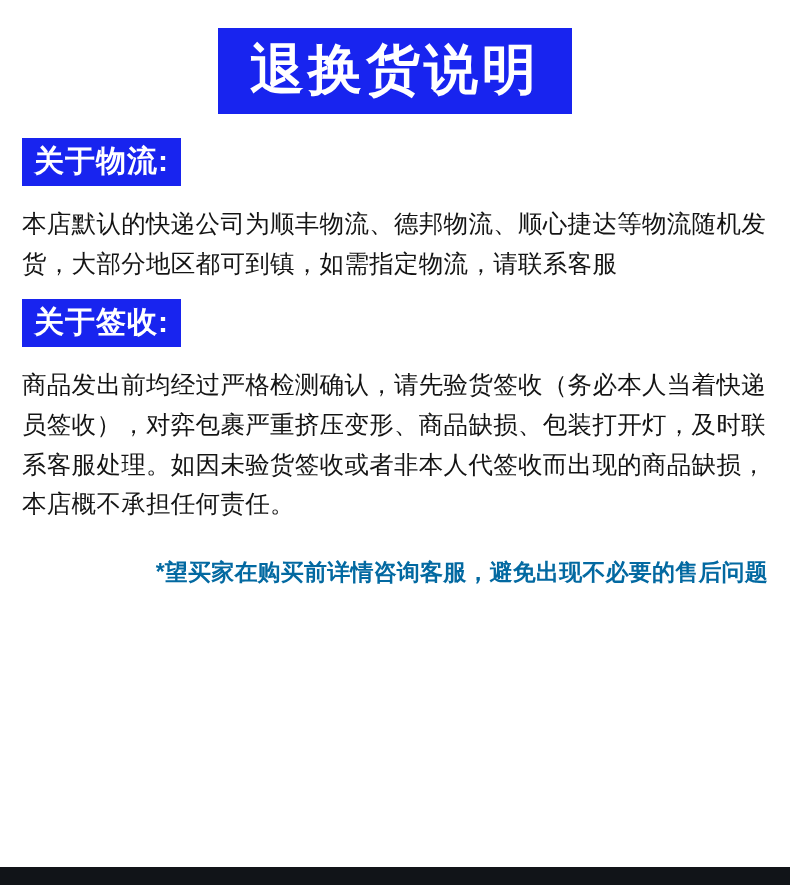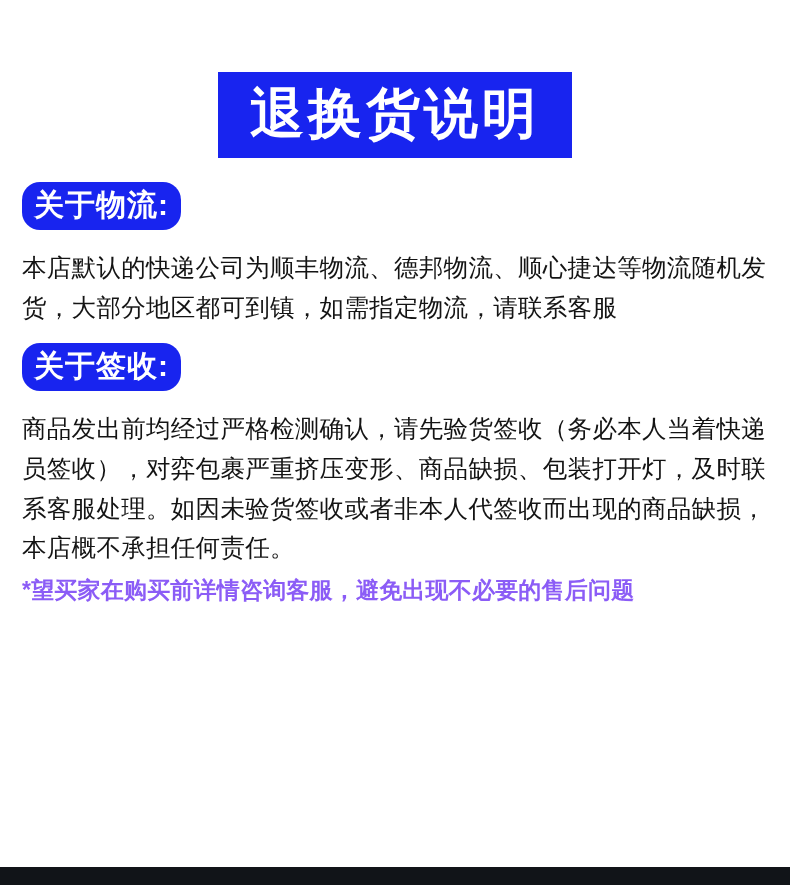--- a/index.html
+++ b/index.html
@@ -33,58 +33,56 @@
   }
   .title-banner {
     background: #1824ef;
     color: #ffffff;
     font-size: 54px;
     font-weight: bold;
     letter-spacing: 4px;
     line-height: 1.0;
     padding: 14px 32px 18px 32px;
     white-space: nowrap;
-    margin-top: 44px;
   }
 
   
   .section-head {
     display: inline-block;
     background: #1824ef;
     color: #ffffff;
     font-size: 30px;
     font-weight: bold;
     line-height: 1.1;
     padding: 6px 12px 9px 12px;
     margin-top: 14px;
     margin-bottom: 6px;
     letter-spacing: 1px;
-    border-radius: 18px;
   }
 
   .body-text {
     font-size: 24.5px;
     line-height: 1.62;
     color: #141414;
     letter-spacing: 0.3px;
     margin: 0 0 2px 0;
     text-align: left;
   }
 
   .para-block {
     margin-top: 12px;
   }
 
   .footer-note {
-    margin-top: 8px;
-    color: #8b5cf6;
+    margin-top: 34px;
+    color: #0369a1;
     font-size: 23px;
     font-weight: bold;
     letter-spacing: 0.2px;
-    text-align: left;
+    text-align: right;
     line-height: 1.3;
   }
 
   .bottom-bar {
     position: absolute;
     left: 0;
     bottom: 0;
     width: 790px;
     height: 18px;
     background: #111418;

